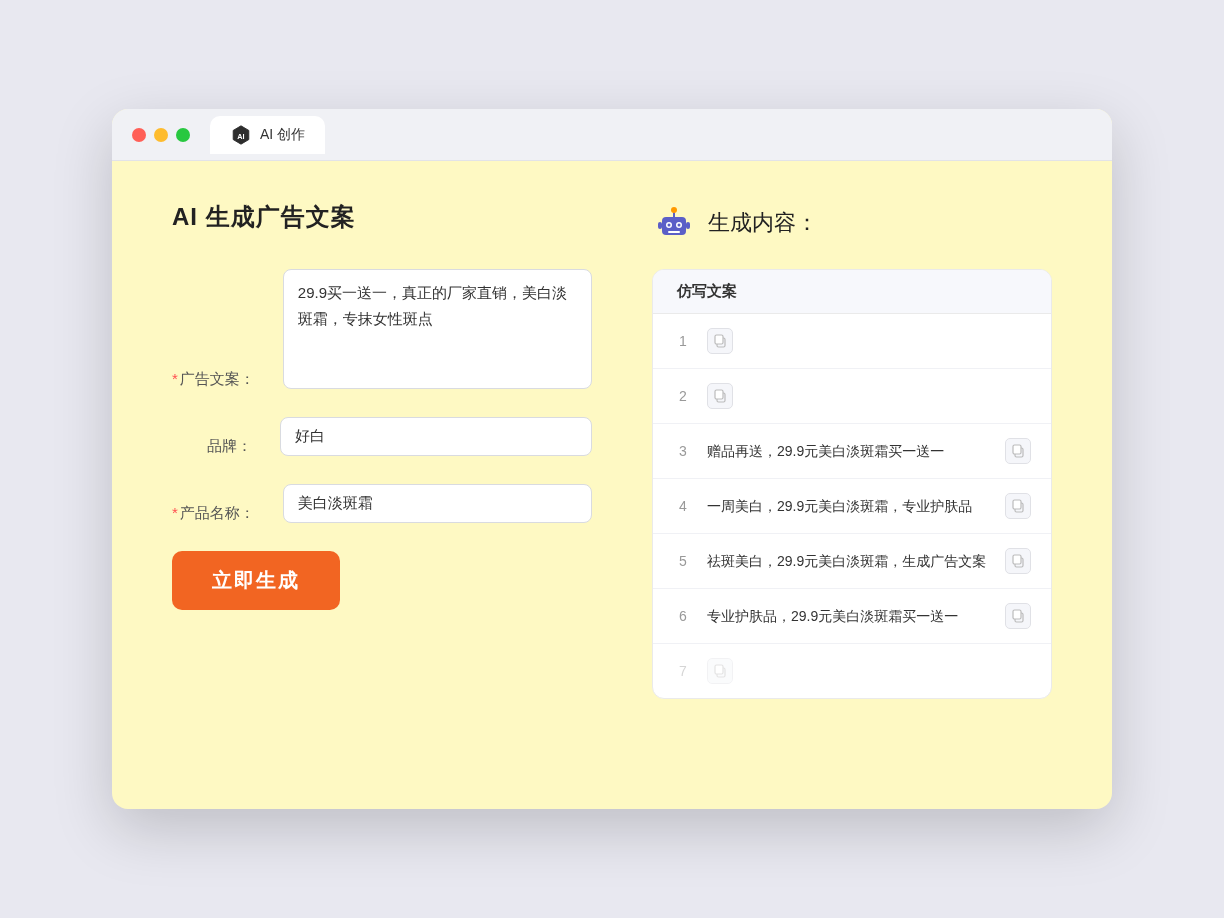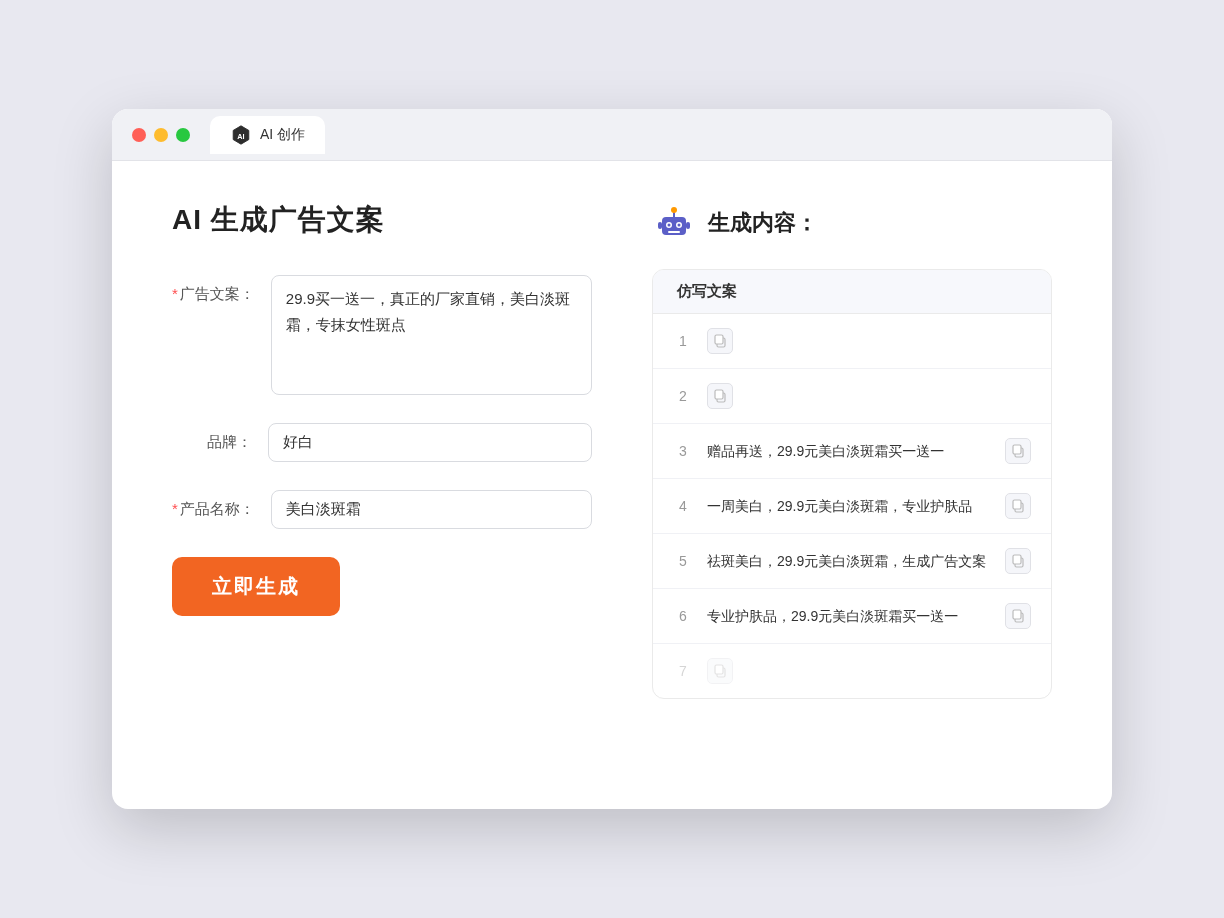--- a/index.html
+++ b/index.html
@@ -9,21 +9,21 @@
       display: flex;
       align-items: center;
       justify-content: center;
       min-height: 100vh;
       font-family: -apple-system, 'PingFang SC', 'Hiragino Sans GB', 'Microsoft YaHei', sans-serif;
     }
 
     .browser-window {
       width: 1000px;
       min-height: 700px;
-      background: #ffffff;
+      background: #fef9c3;
       border-radius: 16px;
       box-shadow: 0 20px 60px rgba(0,0,0,0.18);
       overflow: hidden;
       position: relative;
     }
 
     
     .title-bar {
       background: #f0f1f5;
       height: 52px;
@@ -73,32 +73,32 @@
       gap: 60px;
       min-height: 640px;
     }
 
     
     .left-panel {
       flex: 0 0 420px;
     }
 
     .page-title {
-      font-size: 28px;
+      font-size: 24px;
       font-weight: 700;
       color: #222;
       margin-bottom: 36px;
       letter-spacing: 1px;
     }
 
     .form-group {
       display: flex;
-      align-items: flex-start;
+      align-items: flex-end;
       margin-bottom: 28px;
-      gap: 16px;
+      gap: 28px;
     }
 
     .form-label {
       font-size: 15px;
       color: #555;
       white-space: nowrap;
       padding-top: 10px;
       min-width: 80px;
       text-align: right;
     }
@@ -163,21 +163,21 @@
       margin-bottom: 24px;
     }
 
     .robot-icon-wrap {
       width: 44px;
       height: 44px;
     }
 
     .result-title {
       font-size: 22px;
-      font-weight: 700;
+      font-weight: 400;
       color: #222;
     }
 
     .result-table {
       background: #fff;
       border-radius: 12px;
       overflow: hidden;
       border: 1px solid #eaeaea;
     }
 

